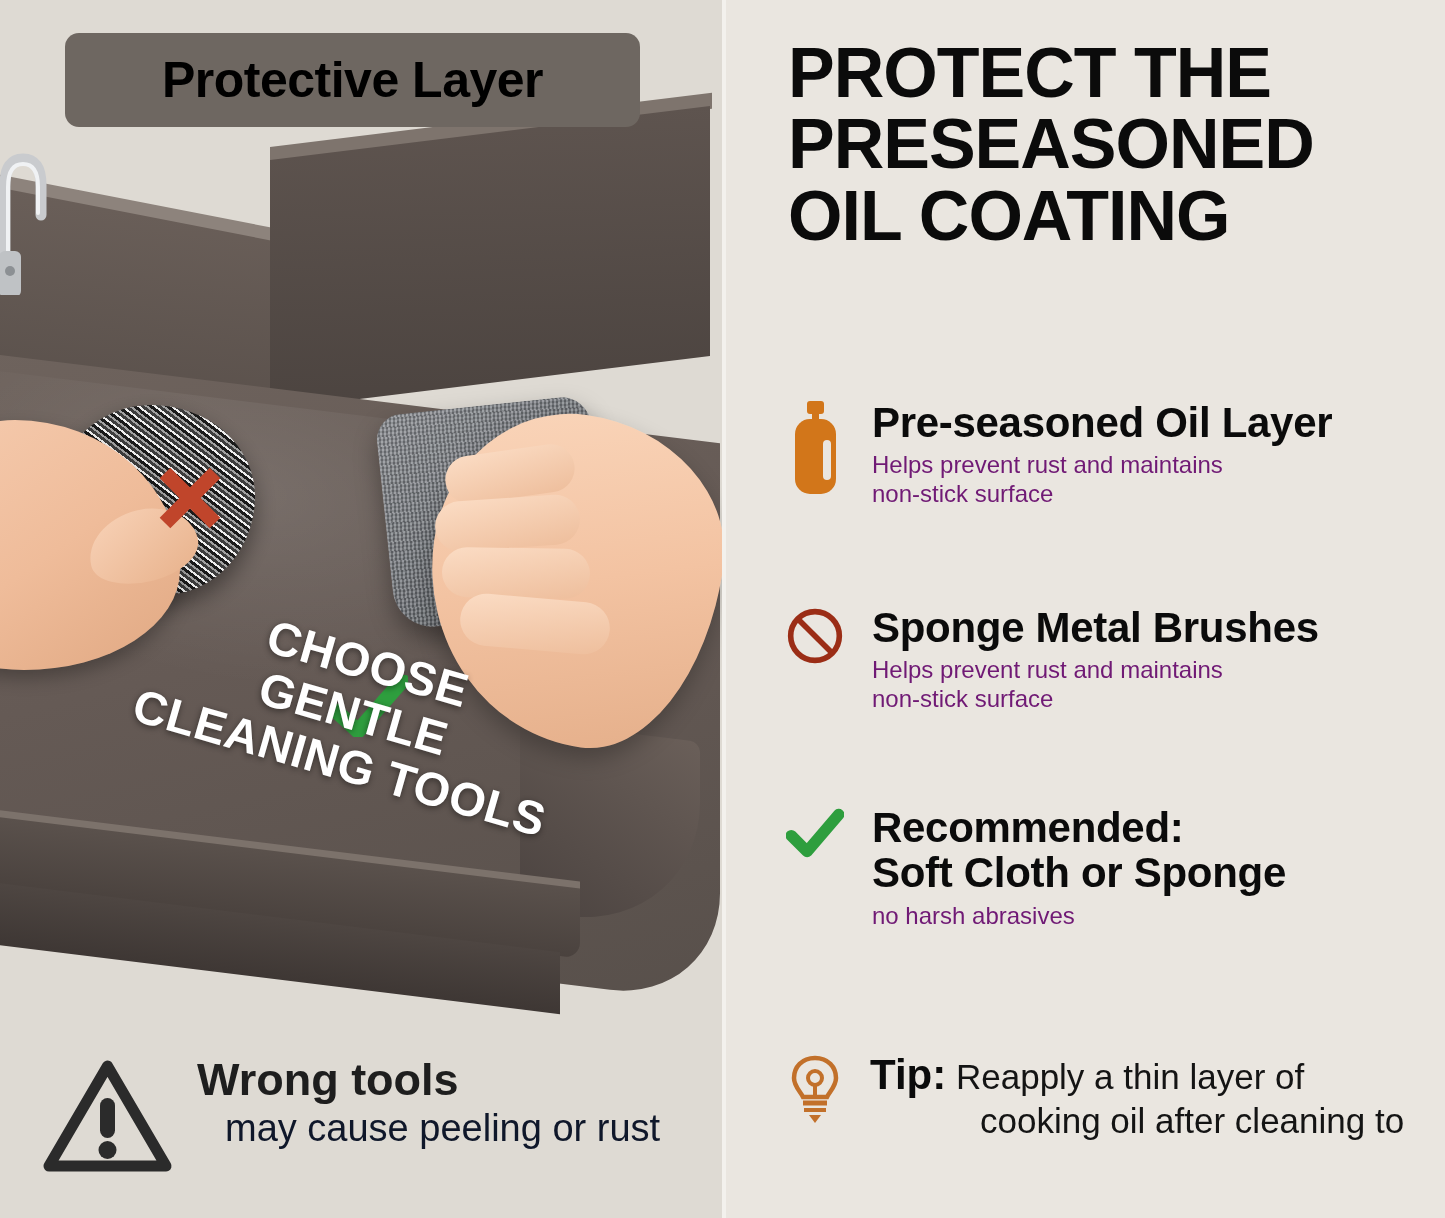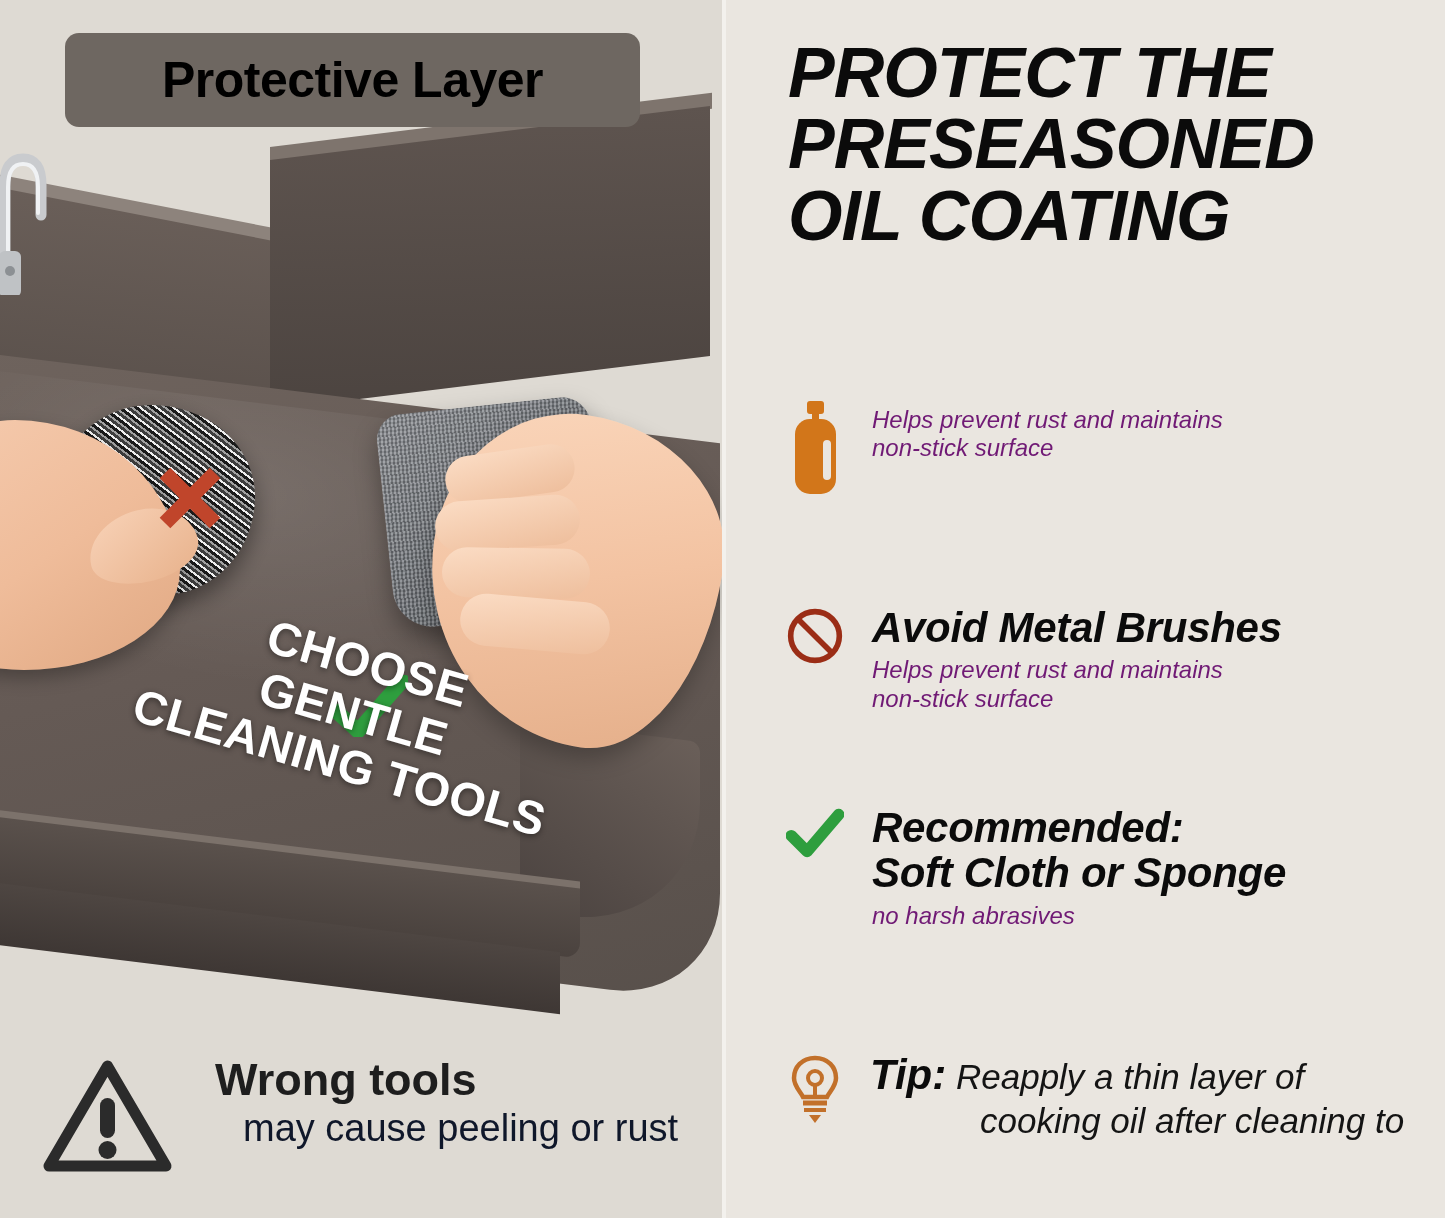--- a/index.html
+++ b/index.html
@@ -162,32 +162,31 @@
     letter-spacing: 0.5px;
     text-align: center;
     text-shadow: 0 2px 6px rgba(0,0,0,0.45);
     white-space: nowrap;
   }
   #overlay-text div { display: block; }
 
   
   #warning-block {
     position: absolute; left: 40px; top: 1048px; width: 650px; height: 150px;
-    display: flex; align-items: flex-start; gap: 40px;
+    display: flex; align-items: flex-start; gap: 22px;
   }
   #warning-icon { flex: 0 0 auto; margin-top: 6px; }
   #warning-text { padding-top: 8px; }
   #warning-title { font-size: 45px; font-weight: bold; color: #1E1E1E; line-height: 1.05; }
   #warning-sub { font-size: 38px; color: #0f172a; line-height: 1.12; margin-top: 4px; margin-left: 28px; }
 
   
   #right-panel {
     position: absolute; left: 726px; top: 0; width: 719px; height: 1218px;
     background: #EAE6E0;
-    font-style: italic;
   }
   #headline {
     position: absolute; left: 62px; top: 38px; width: 640px;
     font-size: 70px; font-weight: bold; line-height: 1.02;
     color: #0B0B0B; letter-spacing: -1px;
   }
   #headline div { white-space: nowrap; }
 
   .feature { position: absolute; display: flex; gap: 28px; }
   .feature-icon { flex: 0 0 auto; width: 58px; display: flex; justify-content: center; }
@@ -302,37 +301,40 @@
     <div class="feature" id="feature-1">
       <div class="feature-icon">
         <svg width="48" height="96" viewBox="0 0 48 96">
           <rect x="16" y="1" width="17" height="13" rx="3" fill="#D2761A"></rect>
           <rect x="21" y="12" width="7" height="9" fill="#D2761A"></rect>
           <rect x="4" y="19" width="41" height="75" rx="15" fill="#D2761A"></rect>
           <rect x="32" y="40" width="8" height="40" rx="4" fill="#EAE6E0"></rect>
         </svg>
       </div>
       <div class="feature-body">
+        <div class="feature-title">
+          <span class="line">Pre-seasoned Oil Layer</span>
+        </div>
         <div class="feature-desc">
           <span class="line">Helps prevent rust and maintains</span>
           <span class="line">non-stick surface</span>
         </div>
       </div>
     </div>
 
     <div class="feature" id="feature-2">
       <div class="feature-icon">
         <svg width="62" height="62" viewBox="0 0 62 62">
           <circle cx="31" cy="31" r="26" fill="none" stroke="#9B2D16" stroke-width="6"></circle>
           <line x1="13" y1="13" x2="49" y2="49" stroke="#9B2D16" stroke-width="6"></line>
         </svg>
       </div>
       <div class="feature-body">
         <div class="feature-title">
-          <span class="line">Avoid Metal Brushes</span>
+          <span class="line">Sponge Metal Brushes</span>
         </div>
         <div class="feature-desc">
           <span class="line">Helps prevent rust and maintains</span>
           <span class="line">non-stick surface</span>
         </div>
       </div>
     </div>
 
     <div class="feature" id="feature-3">
       <div class="feature-icon">

